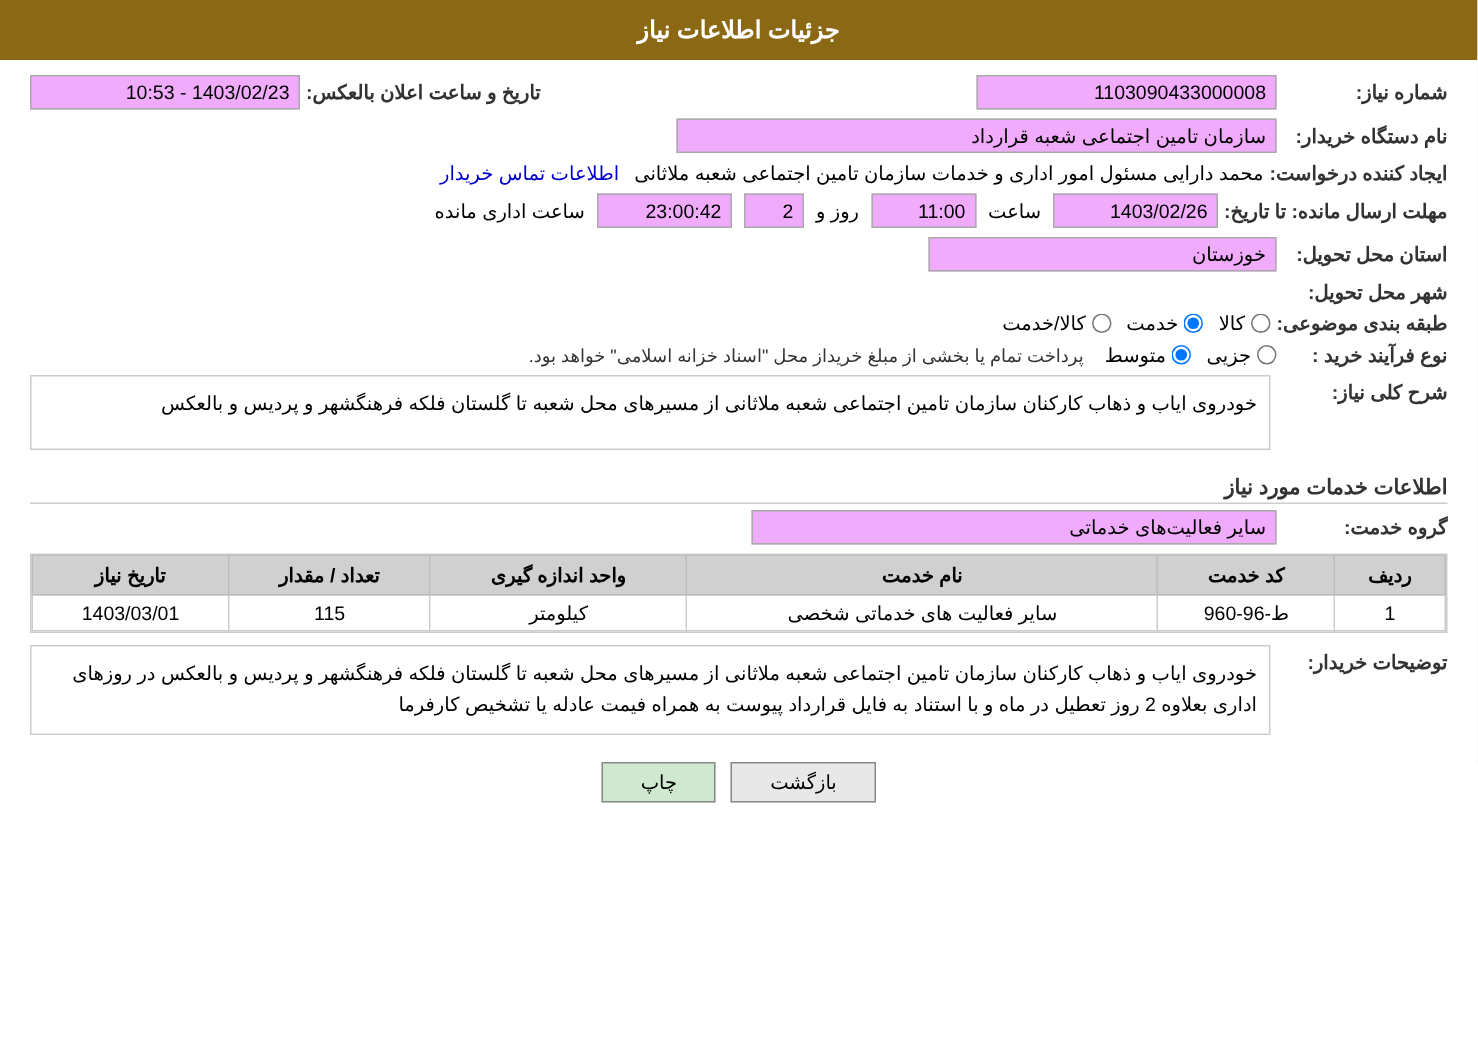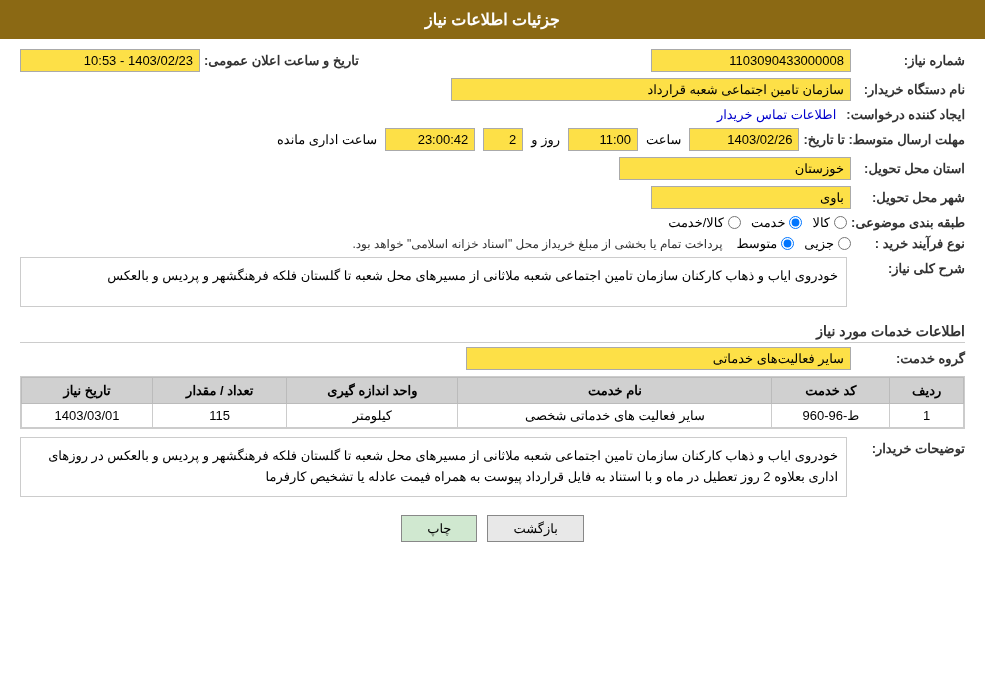--- a/index.html
+++ b/index.html
@@ -100,21 +100,21 @@
     .info-label {
       font-weight: bold;
       white-space: nowrap;
       color: #333;
       min-width: 110px;
       text-align: right;
     }
     .cell-value {
       border: 1px solid #aaa;
       padding: 3px 6px;
-      background: #fde047;
+      background: #f0abfc;
       font-size: 13px;
       font-family: Tahoma, Arial, sans-serif;
       direction: rtl;
     }
     .sub-section-title {
       font-weight: bold;
       font-size: 14px;
       color: #333;
       margin: 8px 0 4px 0;
       border-bottom: 1px solid #ccc;
@@ -129,55 +129,55 @@
   <div class="header-bar">
     <span>جزئیات اطلاعات نیاز</span>
   </div>
 
   <div class="content">
 
     <div class="info-row">
       <span class="info-label">شماره نیاز:</span>
       <span class="cell-value" style="width:200px;">1103090433000008</span>
       <span style="flex:1;"></span>
-      <span class="info-label" style="min-width:auto;">تاریخ و ساعت اعلان عمومی:</span>
+      <span class="info-label" style="min-width:auto;">تاریخ و ساعت اعلان بالعکس:</span>
       <span class="cell-value" style="width:180px;">1403/02/23 - 10:53</span>
     </div>
 
     <div class="info-row">
       <span class="info-label">نام دستگاه خریدار:</span>
       <span class="cell-value" style="width:400px;">سازمان تامین اجتماعی شعبه قرارداد</span>
     </div>
 
     <div class="info-row">
       <span class="info-label">ایجاد کننده درخواست:</span>
+      <span style="font-size:13px;">محمد دارایی مسئول امور اداری و خدمات سازمان تامین اجتماعی شعبه ملاثانی</span>
       <span style="margin-right:6px;">
         <a class="link-blue">اطلاعات تماس خریدار</a>
       </span>
     </div>
 
     <div class="info-row">
-      <span class="info-label">مهلت ارسال متوسط: تا تاریخ:</span>
+      <span class="info-label">مهلت ارسال مانده: تا تاریخ:</span>
       <span class="cell-value" style="width:110px;">1403/02/26</span>
       <span style="margin: 0 4px;">ساعت</span>
       <span class="cell-value" style="width:70px;">11:00</span>
       <span style="margin: 0 4px;">روز و</span>
       <span class="cell-value" style="width:40px;">2</span>
       <span class="cell-value" style="width:90px; margin-right:4px;">23:00:42</span>
       <span style="margin-right:4px;">ساعت اداری مانده</span>
     </div>
 
     <div class="info-row">
       <span class="info-label">استان محل تحویل:</span>
       <span class="cell-value" style="width:232px;">خوزستان</span>
     </div>
 
     <div class="info-row">
       <span class="info-label">شهر محل تحویل:</span>
-      <span class="cell-value" style="width:200px;">باوی</span>
     </div>
 
     <div class="info-row">
       <span class="info-label">طبقه بندی موضوعی:</span>
       <div class="radio-group">
         <div class="radio-item">
           <input type="radio" name="category" style="">
           <span>کالا</span>
         </div>
         <div class="radio-item">
@@ -210,21 +210,21 @@
       <div style="display:flex; align-items:flex-start; gap:8px;">
         <span class="info-label" style="min-width:110px; padding-top:4px;">شرح کلی نیاز:</span>
         <div class="description-box" style="flex:1; min-height:50px;">خودروی ایاب و ذهاب کارکنان سازمان تامین اجتماعی شعبه ملاثانی از مسیرهای محل شعبه تا گلستان فلکه فرهنگشهر و پردیس و بالعکس</div>
       </div>
     </div>
 
     <div class="sub-section-title">اطلاعات خدمات مورد نیاز</div>
 
     <div class="info-row">
       <span class="info-label">گروه خدمت:</span>
-      <span class="cell-value" style="width:385px;">سایر فعالیت‌های خدماتی</span>
+      <span class="cell-value" style="width:350px;">سایر فعالیت‌های خدماتی</span>
     </div>
 
     <div class="table-container">
       <table>
         <thead>
           <tr>
             <th>ردیف</th>
             <th>کد خدمت</th>
             <th>نام خدمت</th>
             <th>واحد اندازه گیری</th>

